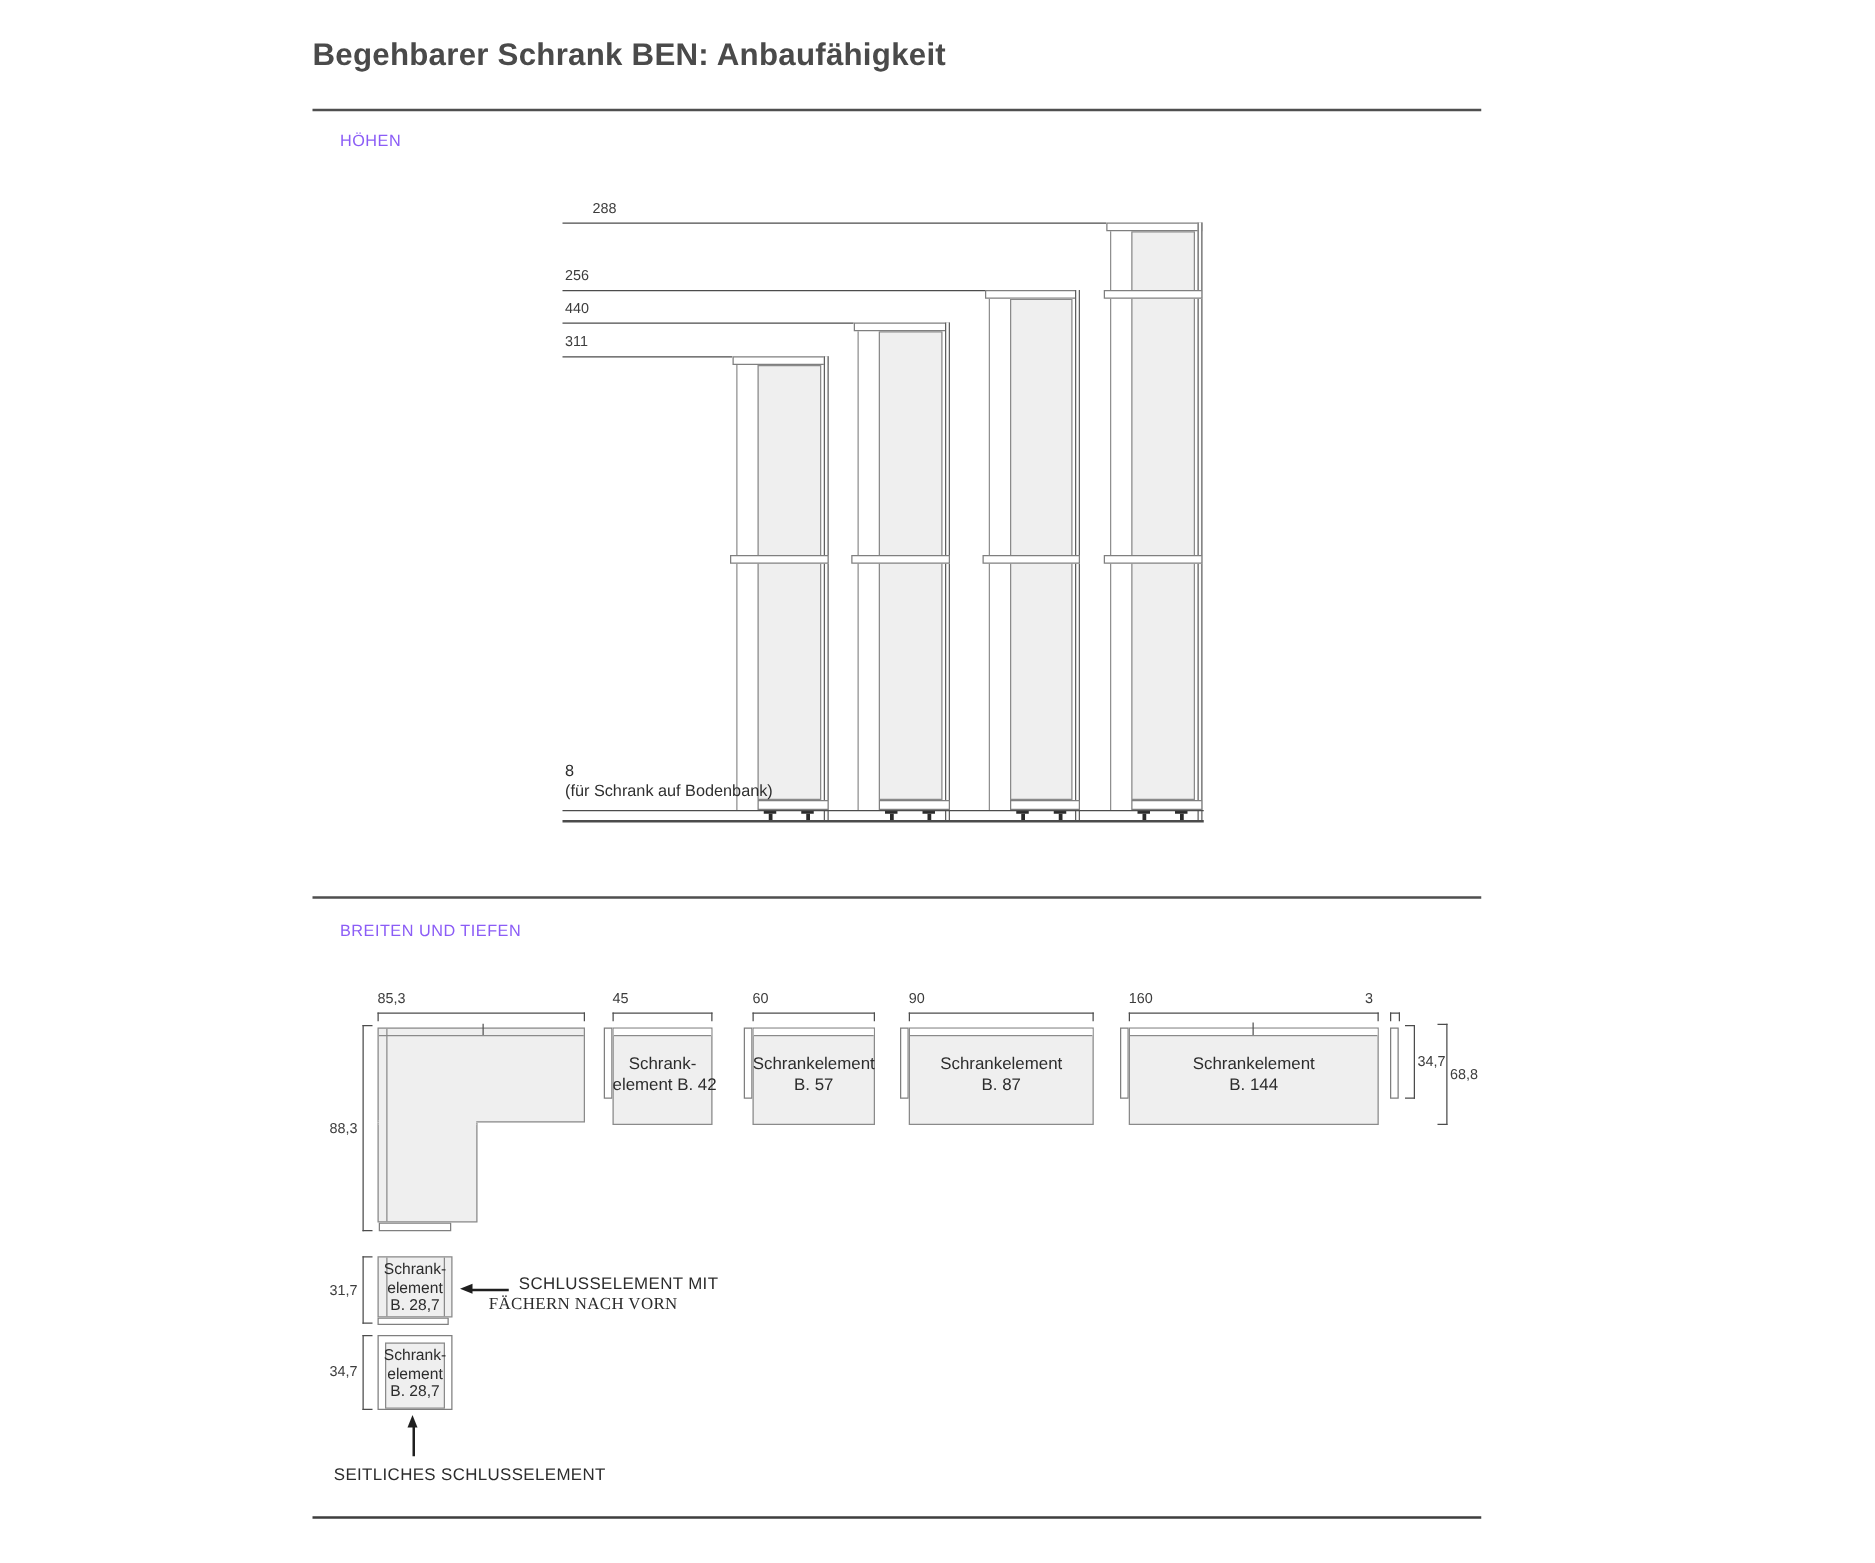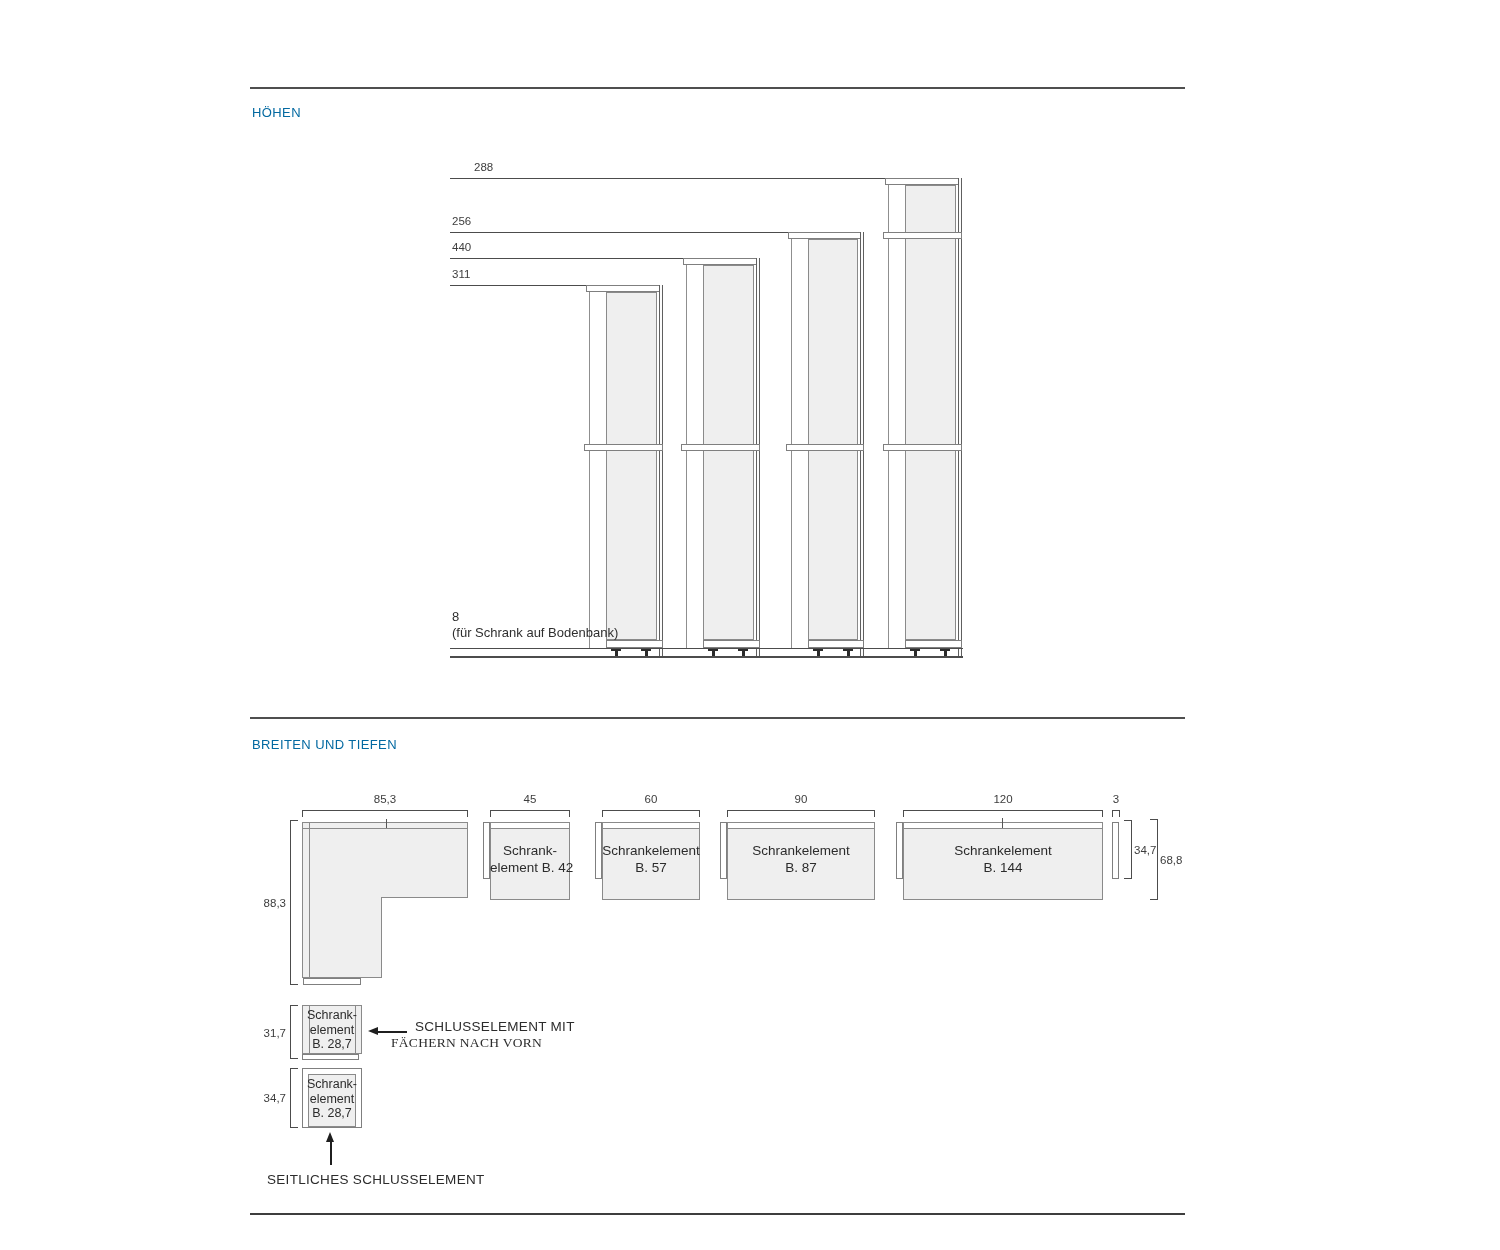--- a/index.html
+++ b/index.html
@@ -9,38 +9,39 @@
   .hl{background:#4c4c4c;height:1px;}
   .vl{background:#8f8f8f;width:1px;}
   .bar{background:#ffffff;border:1px solid #7f7f7f;box-sizing:border-box;}
   .panel{background:#efefef;border:1px solid #8a8a8a;box-sizing:border-box;}
   .dbl{width:4px;border-left:1px solid #5f5f5f;border-right:1px solid #5f5f5f;background:#fcfcfc;box-sizing:border-box;}
   .brh{border:1px solid #4c4c4c;border-bottom:none;height:7px;box-sizing:border-box;}
   .brl{border:1px solid #4c4c4c;border-right:none;width:8px;box-sizing:border-box;}
   .brr{border:1px solid #4c4c4c;border-left:none;width:8px;box-sizing:border-box;}
   .dim{font-size:11.5px;color:#3d3d3d;line-height:12px;white-space:nowrap;}
   .note{font-size:13px;color:#2f2f2f;line-height:16px;white-space:nowrap;}
-  .sec{font-size:13px;color:#0369a1;letter-spacing:.4px;white-space:nowrap;}
+  .sec{font-size:13px;color:#8b5cf6;letter-spacing:.4px;white-space:nowrap;margin-left:20px;}
   .ttl{font-size:25px;font-weight:700;color:#4a4a4a;letter-spacing:.2px;white-space:nowrap;}
   .lbl{font-size:13.5px;color:#2c2c2c;text-align:center;line-height:16.5px;white-space:nowrap;}
   .lbs{font-size:12.5px;color:#2c2c2c;text-align:center;line-height:14.5px;white-space:nowrap;}
   .ann{font-size:13.5px;color:#2c2c2c;letter-spacing:.3px;line-height:16px;white-space:nowrap;}
-  .ctr{text-align:center;}
+  .ctr{text-align:left;}
   .rgt{text-align:right;}
   .foot{width:10px;height:8px;}
   .foot::before{content:"";position:absolute;left:0;top:0;width:10px;height:2.5px;background:#2b2b2b;}
   .foot::after{content:"";position:absolute;left:3.5px;top:2.5px;width:3px;height:5.5px;background:#2b2b2b;}
   .ahl{width:0;height:0;border-top:4.5px solid transparent;border-bottom:4.5px solid transparent;border-right:10px solid #1f1f1f;}
   .ahu{width:0;height:0;border-left:4.5px solid transparent;border-right:4.5px solid transparent;border-bottom:10px solid #1f1f1f;}
 </style>
 </head>
 <body>
 
 <div id="canvas">
 
+  <div class="a ttl" style="left:250px;top:30px;">Begehbarer Schrank BEN: Anbaufähigkeit</div>
   <div class="a" style="left:250px;top:87px;width:935px;height:1.5px;background:#4f4f4f;"></div>
   <div class="a sec" style="left:252px;top:105px;">HÖHEN</div>
 
   <div>
 
     <div class="a dim" style="left:474px;top:161px;">288</div>
     <div class="a hl" style="left:450px;top:178px;width:435px;"></div>
     <div class="a dim" style="left:452px;top:215px;">256</div>
     <div class="a hl" style="left:450px;top:232px;width:338px;"></div>
     <div class="a dim" style="left:452px;top:241px;">440</div>
@@ -110,21 +111,21 @@
 
     <div class="a dim ctr" style="left:490px;top:793px;width:80px;">45</div>
     <div class="a brh" style="left:490px;top:810px;width:80px;"></div>
 
     <div class="a dim ctr" style="left:602px;top:793px;width:98px;">60</div>
     <div class="a brh" style="left:602px;top:810px;width:98px;"></div>
 
     <div class="a dim ctr" style="left:727px;top:793px;width:148px;">90</div>
     <div class="a brh" style="left:727px;top:810px;width:148px;"></div>
 
-    <div class="a dim ctr" style="left:903px;top:793px;width:200px;">120</div>
+    <div class="a dim ctr" style="left:903px;top:793px;width:200px;">160</div>
     <div class="a brh" style="left:903px;top:810px;width:200px;"></div>
 
     <div class="a dim ctr" style="left:1092px;top:793px;width:48px;">3</div>
     <div class="a brh" style="left:1112px;top:810px;width:8px;"></div>
 
     <div>
       <div class="a panel" style="left:302px;top:822px;width:166px;height:76px;"></div>
       <div class="a panel" style="left:302px;top:898px;width:80px;height:80px;"></div>
       <div class="a" style="left:303px;top:896px;width:78px;height:4px;background:#efefef;"></div>
       <div class="a" style="left:309px;top:823px;width:1px;height:154px;background:#8a8a8a;"></div>

